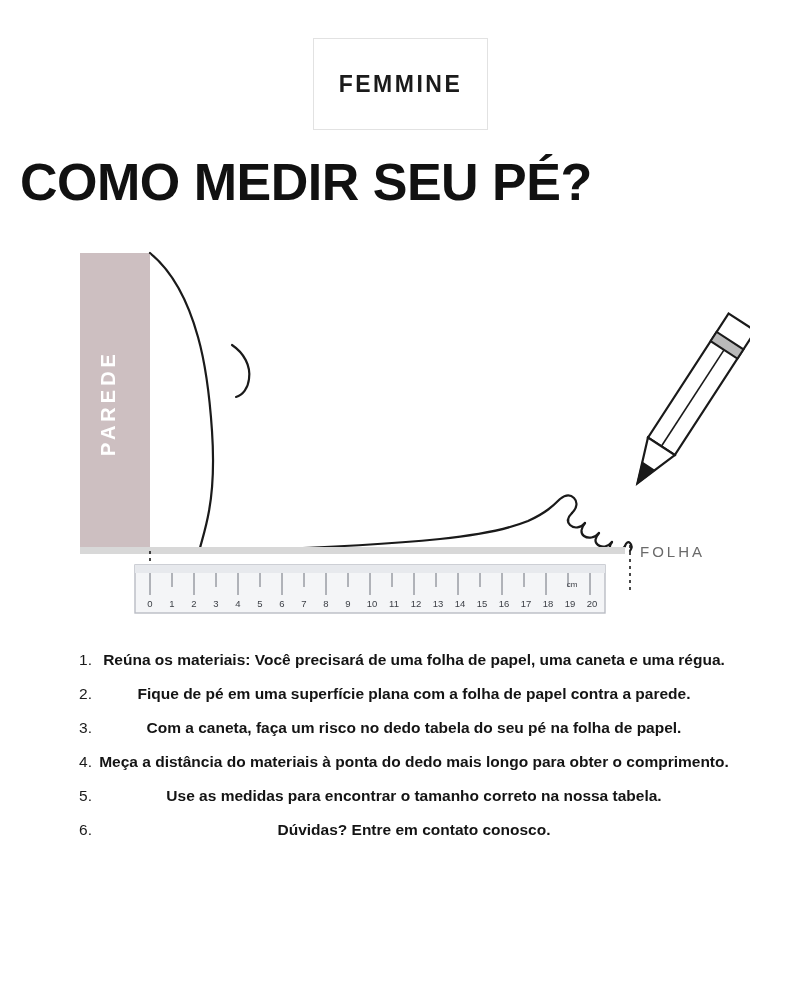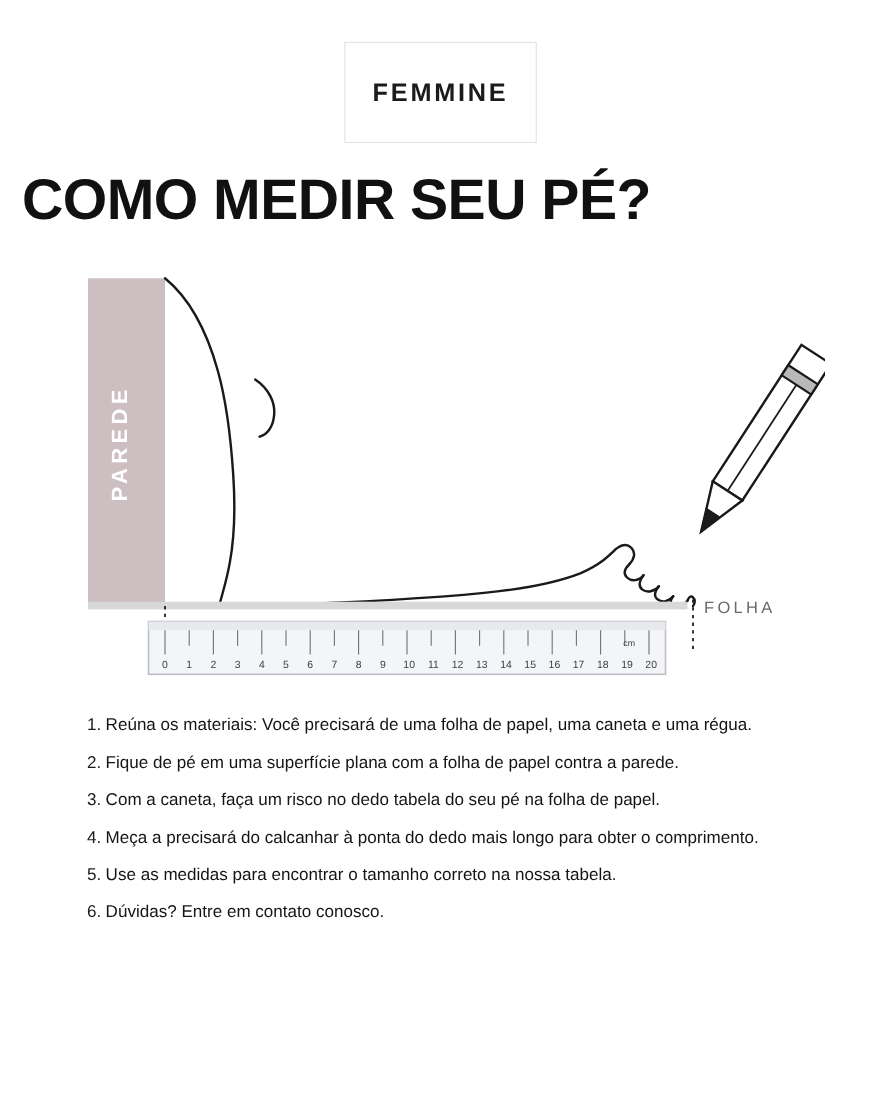--- a/index.html
+++ b/index.html
@@ -82,25 +82,26 @@
     flex: 0 0 22px;
     text-align: right;
     font-size: 15.5px;
     font-weight: 400;
     color: #1a1a1a;
     line-height: 1.35;
     padding-right: 2px;
   }
   .step-text {
     font-size: 15.5px;
-    font-weight: 400;
+    font-weight: 700;
     color: #141414;
     line-height: 1.35;
     flex: 1;
     padding-left: 2px;
+    text-align: center;
   }
 </style>
 </head>
 <body>
 
 <div class="page">
 
   <div class="brand-box">
     <div class="brand-text">FEMMINE</div>
   </div>
@@ -216,21 +217,21 @@
     <div class="step">
       <div class="step-num">2.</div>
       <div class="step-text">Fique de pé em uma superfície plana com a folha de papel contra a parede.</div>
     </div>
     <div class="step">
       <div class="step-num">3.</div>
       <div class="step-text">Com a caneta, faça um risco no dedo tabela do seu pé na folha de papel.</div>
     </div>
     <div class="step">
       <div class="step-num">4.</div>
-      <div class="step-text">Meça a precisará do calcanhar à ponta do dedo mais longo para obter o comprimento.</div>
+      <div class="step-text">Meça a distância do materiais à ponta do dedo mais longo para obter o comprimento.</div>
     </div>
     <div class="step">
       <div class="step-num">5.</div>
       <div class="step-text">Use as medidas para encontrar o tamanho correto na nossa tabela.</div>
     </div>
     <div class="step">
       <div class="step-num">6.</div>
       <div class="step-text">Dúvidas? Entre em contato conosco.</div>
     </div>
   </div>

